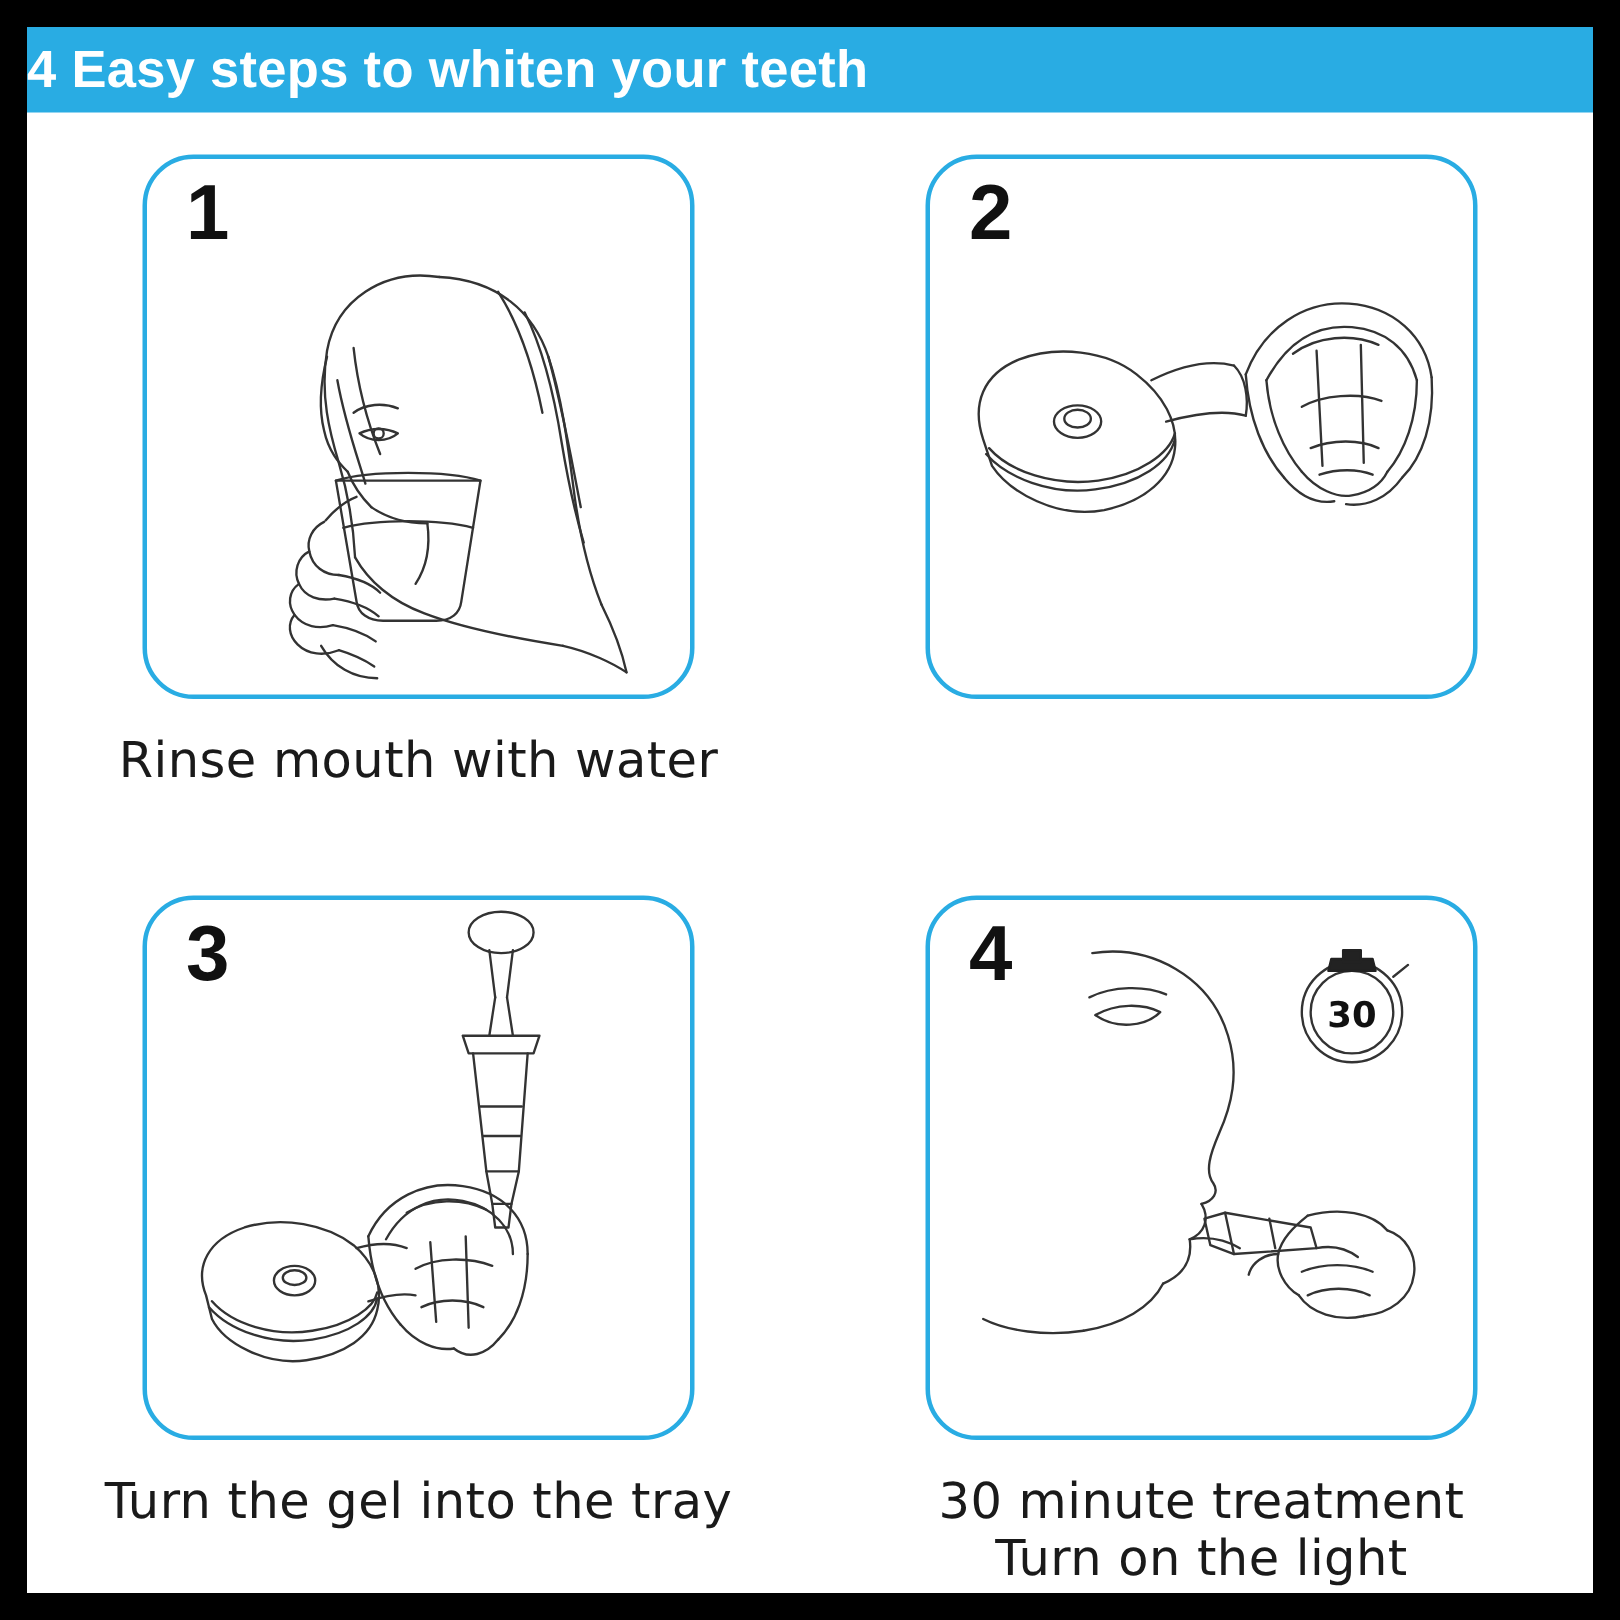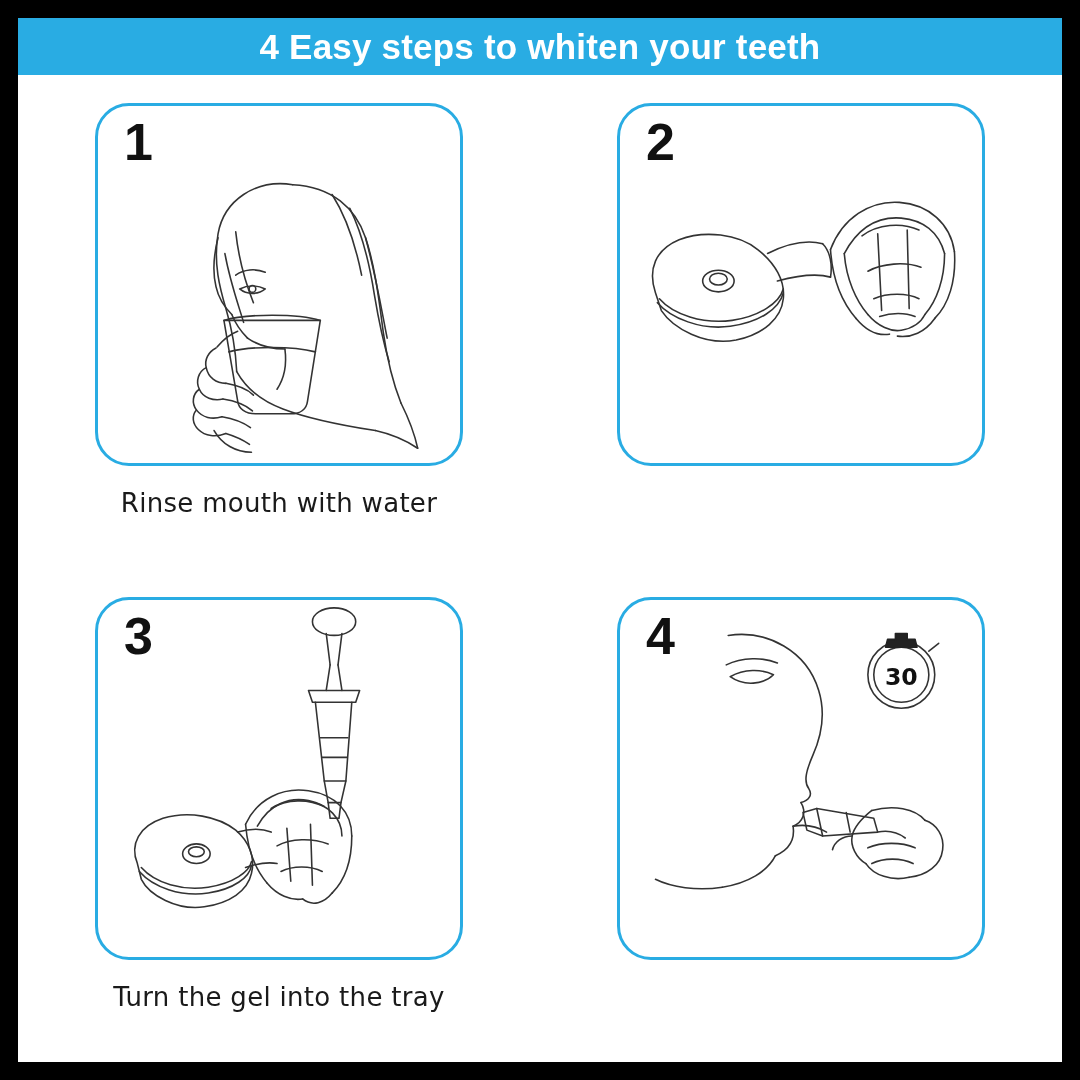--- a/index.html
+++ b/index.html
@@ -34,21 +34,21 @@
 
   .header {
     position: absolute;
     left: 0;
     top: 0;
     width: 1044px;
     height: 57px;
     background: #29ace3;
     display: flex;
     align-items: center;
-    justify-content: center;
+    justify-content: flex-start;
   }
   .header-title {
     color: #ffffff;
     font-size: 35px;
     font-weight: bold;
     letter-spacing: 0.2px;
     line-height: 1;
     white-space: nowrap;
   }
 
@@ -101,21 +101,21 @@
   .art svg {
     width: 100%;
     height: 100%;
     display: block;
   }
 
   .caption {
     margin-top: 22px;
     text-align: center;
     color: #1a1a1a;
-    font-size: 26px;
+    font-size: 33px;
     line-height: 1.18;
     letter-spacing: 0.3px;
     font-family: "DejaVu Sans", sans-serif;
     max-width: 420px;
   }
   .caption .line2 { display: block; }
 </style>
 </head>
 <body>
 
@@ -296,17 +296,21 @@
 
               <circle cx="286" cy="76" r="34"></circle>
               <circle cx="286" cy="76" r="28"></circle>
               <path d="M272 40 L300 40 L302 48 L270 48 Z" fill="#222222" stroke="#222222"></path>
               <path d="M280 34 L292 34 L292 42 L280 42 Z" fill="#222222" stroke="#222222"></path>
               <path d="M314 52 L324 44"></path>
               <text x="286" y="86" font-family="DejaVu Sans, sans-serif" font-size="24" font-weight="bold" fill="#111111" stroke="none" text-anchor="middle">30</text>
             </svg>
           </div>
         </div>
+        <div class="caption">
+          <span>30 minute treatment</span>
+          <span class="line2">Turn on the light</span>
+        </div>
       </div>
 
     </div>
   </div>
 </div>
 
 </body></html>

